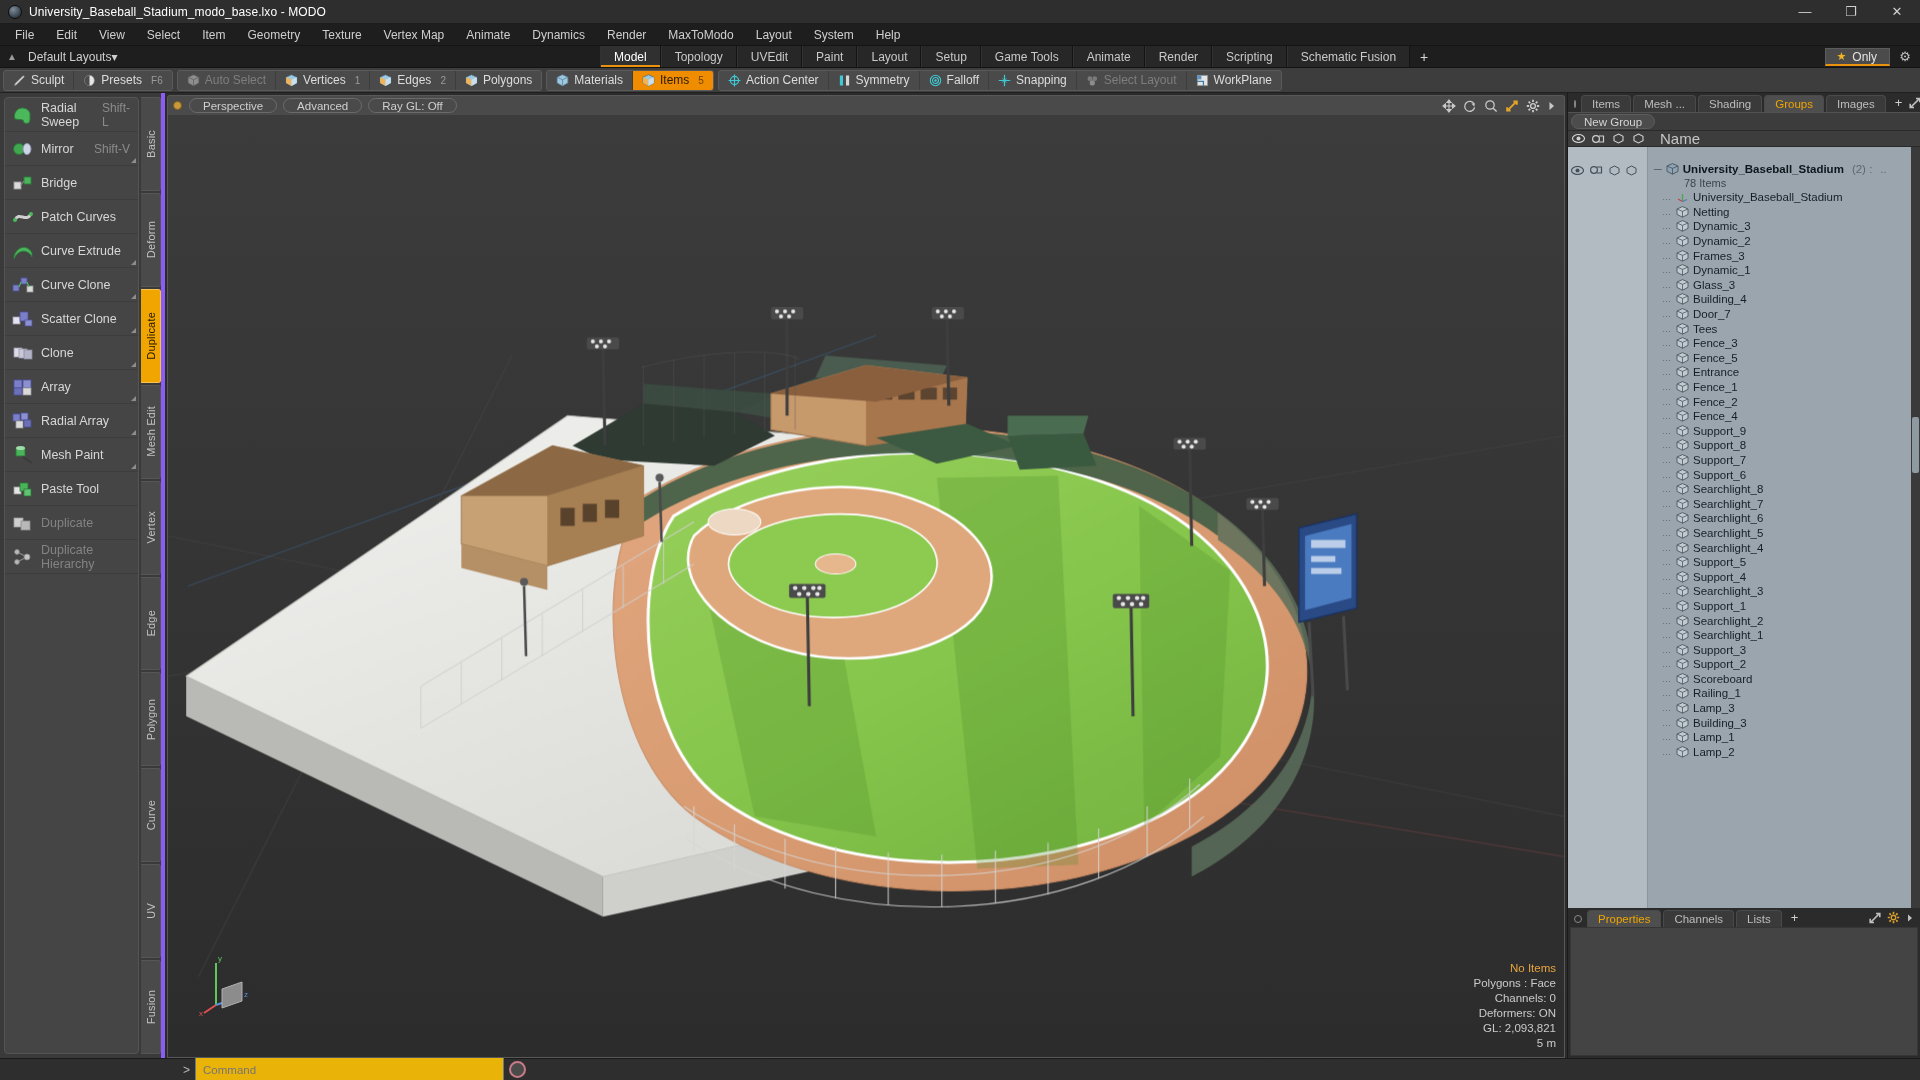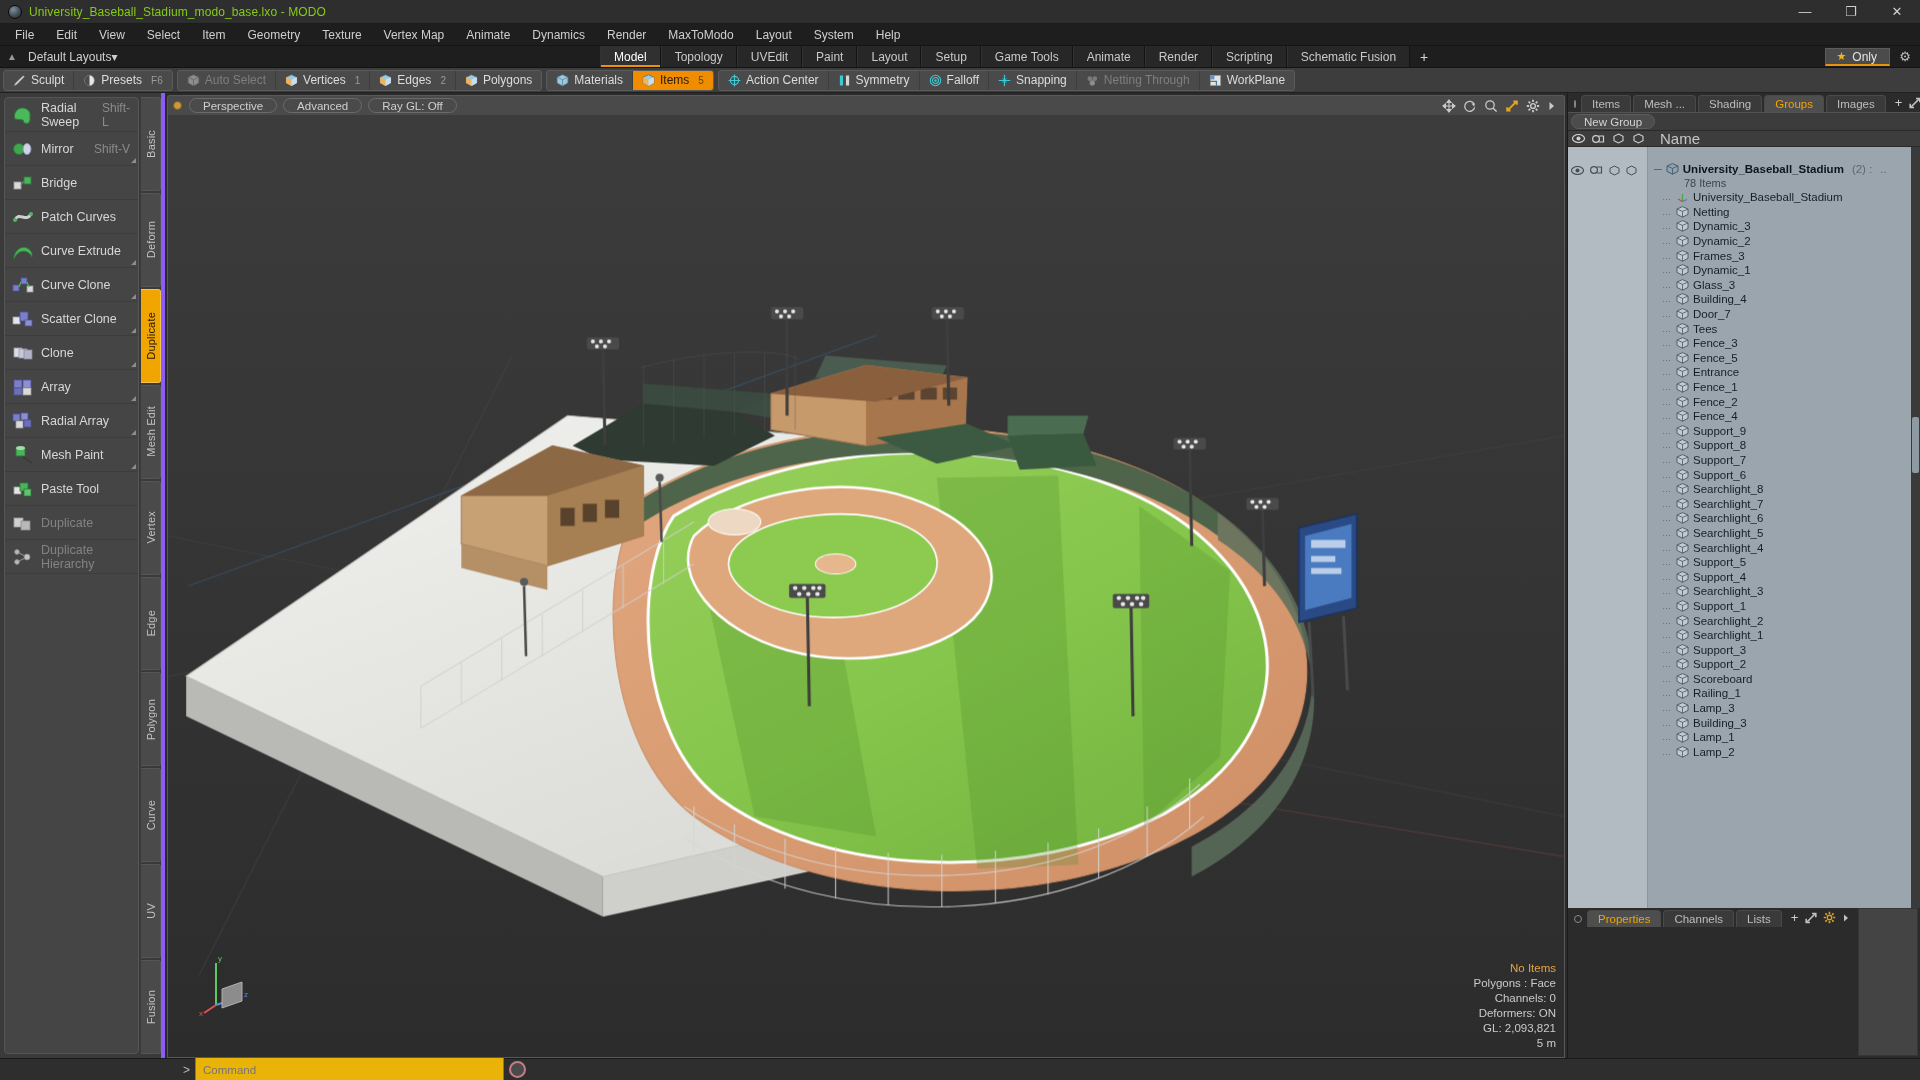--- a/index.html
+++ b/index.html
@@ -14,21 +14,21 @@
   .app { position: relative; width: 1920px; height: 1080px; display: flex; flex-direction: column; background: #252525; }
 
   
   .titlebar {
     height: 24px; background: #2e2e2e; display: flex; align-items: center;
     border-bottom: 1px solid #1c1c1c; flex: none;
   }
   .tb-icon { width: 14px; height: 14px; margin: 0 7px 0 8px; border-radius: 50%;
     background: radial-gradient(circle at 35% 30%, #7e8d99 0%, #3c4a55 60%, #222 100%);
     border: 1px solid #0c0c0c; flex: none; }
-  .tb-title { font-size: 12px; color: #84cc16; letter-spacing: .1px; }
+  .tb-title { font-size: 12px; color: #ffffff; letter-spacing: .1px; }
   .tb-spacer { flex: 1; }
   .tb-btn { width: 46px; height: 24px; display: flex; align-items: center; justify-content: center;
     color: #d0d0d0; font-size: 13px; }
   .tb-glyph { display: block; }
 
   
   .menubar { height: 22px; background: #1e1e1e; display: flex; align-items: center;
     padding-left: 4px; flex: none; border-bottom: 1px solid #141414; }
   .menu-item { font-size: 12px; color: #cfcfcf; padding: 3px 11px; line-height: 14px; white-space: nowrap; }
 
@@ -127,21 +127,21 @@
   .trow .dots { width: 14px; color: #5e6a73; font-size: 9px; letter-spacing: 1px; }
   .trow .cube { width: 13px; height: 12px; flex: none; margin-right: 4px; }
   .grp-row { height: 14px; display: flex; align-items: center; font-size: 11.5px; }
   .grp-name { font-weight: bold; color: #0d161d; }
   .grp-count { color: #5d6770; margin-left: 4px; }
   .tree-scroll { position: absolute; right: 0; top: 0; width: 9px; height: 100%; background: #3a3a3a; }
   .tree-thumb { position: absolute; right: 1px; top: 270px; width: 7px; height: 56px; background: #8e9aa2; border-radius: 2px; }
   .tree-topbar { height: 15px; background: #9aa5ad; }
 
   
-  .props { height: 150px; flex: none; background: #2b2b2b; display: flex; flex-direction: row; }
+  .props { height: 150px; flex: none; background: #2b2b2b; display: flex; flex-direction: column; }
   .props-body { flex: 1; background: #444444; border: 1px solid #363636; margin: 0 2px 2px 2px; }
 
   
   .statusbar { height: 22px; background: #2e2e2e; display: flex; align-items: center; flex: none;
     border-top: 1px solid #1a1a1a; }
   .sb-left { width: 178px; flex: none; }
   .sb-hint { font-size: 11.5px; color: #c8c8c8; background: #383838; border: 1px solid #4a4a4a;
     padding: 1px 10px; height: 18px; line-height: 15px; flex: 1; margin-right: 2px; }
   .sb-hint .sep { color: #9a9a9a; margin: 0 5px; }
   .cmdwrap { width: 353px; flex: none; display: flex; align-items: center; gap: 5px; padding: 0 5px; }
@@ -320,21 +320,21 @@
             <path d="M4.6 4.6 L9.4 9.4 M9.4 4.6 L4.6 9.4" stroke="#3fc9d4" stroke-width="1.1" opacity="0.6"></path>
           </svg>
           <span>Snapping</span>
         </div>
         <div class="mbtn dim">
           <svg class="mico" width="13" height="13" viewBox="0 0 14 14">
             <circle cx="4.2" cy="5" r="2.6" fill="#7a7a7a"></circle>
             <circle cx="9.4" cy="5" r="2.6" fill="#7a7a7a"></circle>
             <circle cx="6.8" cy="9.6" r="2.8" fill="#8c8c8c"></circle>
           </svg>
-          <span>Netting Through</span>
+          <span>Select Layout</span>
         </div>
         <div class="mbtn">
           <svg class="mico" width="13" height="13" viewBox="0 0 14 14">
             <rect x="1.4" y="1.4" width="11.2" height="11.2" fill="#e4e4e4" stroke="#8a8a8a" stroke-width="0.8"></rect>
             <path d="M1.4 8 H8 V12.6" fill="none" stroke="#3a7fa8" stroke-width="1.4"></path>
             <rect x="1.4" y="1.4" width="4.4" height="4.4" fill="#5f93c2"></rect>
           </svg>
           <span>WorkPlane</span>
         </div>
       </div>

